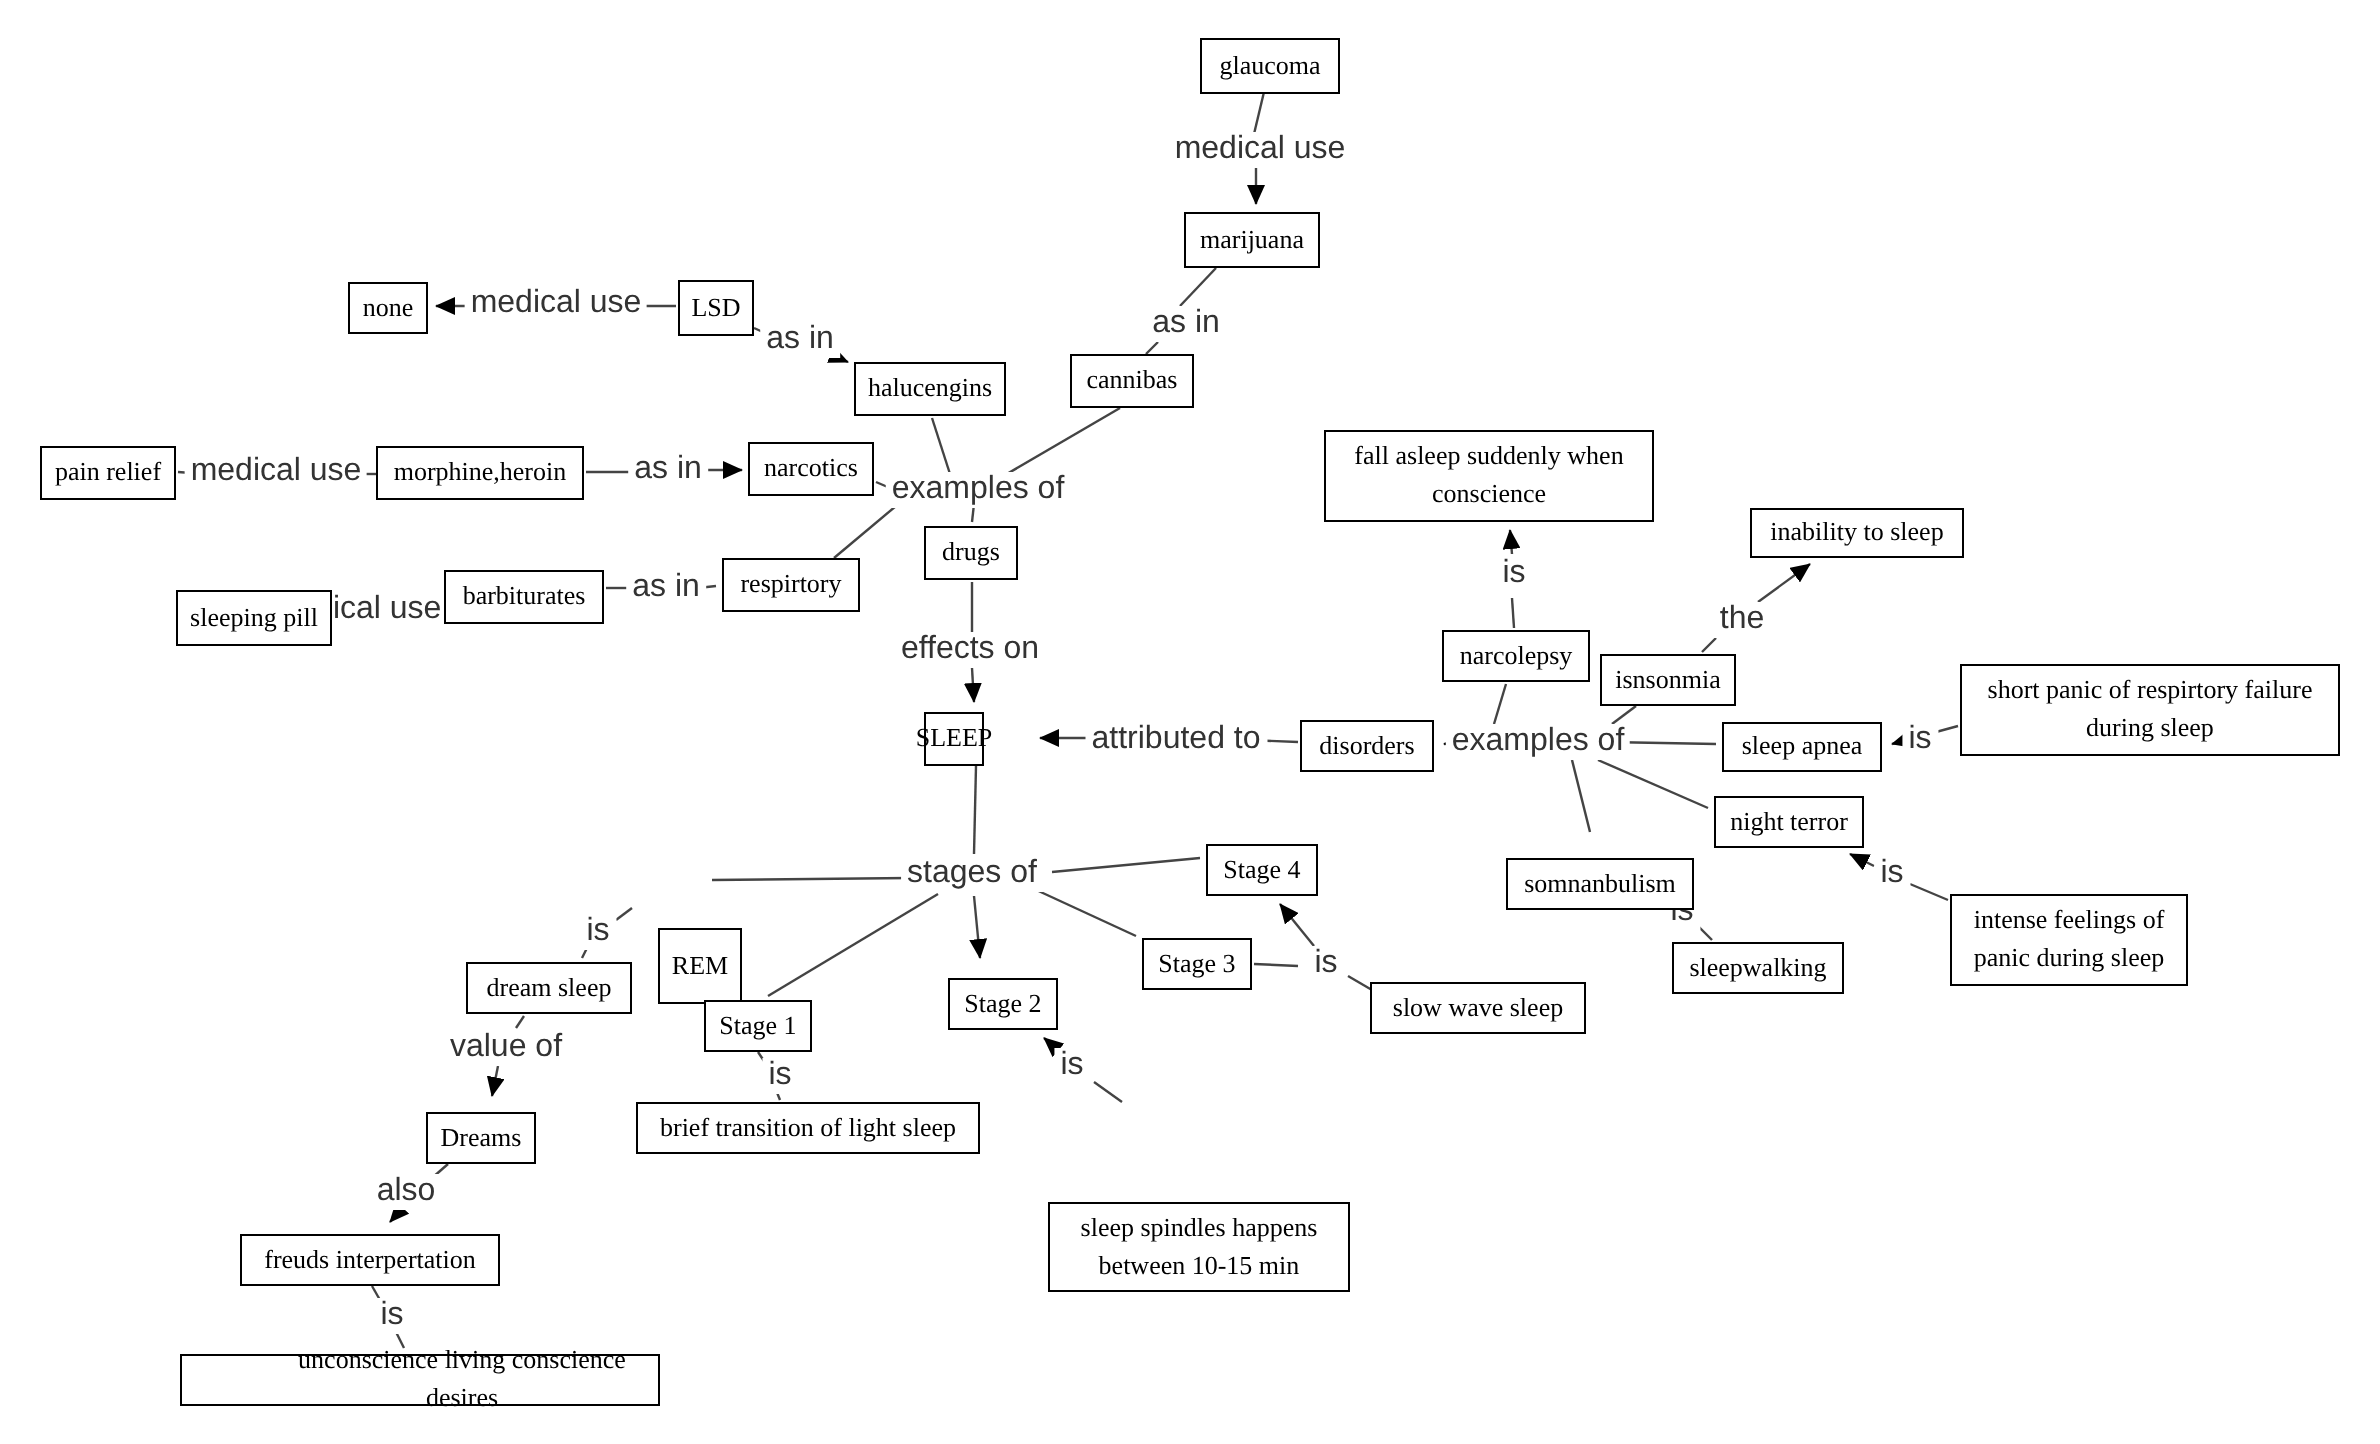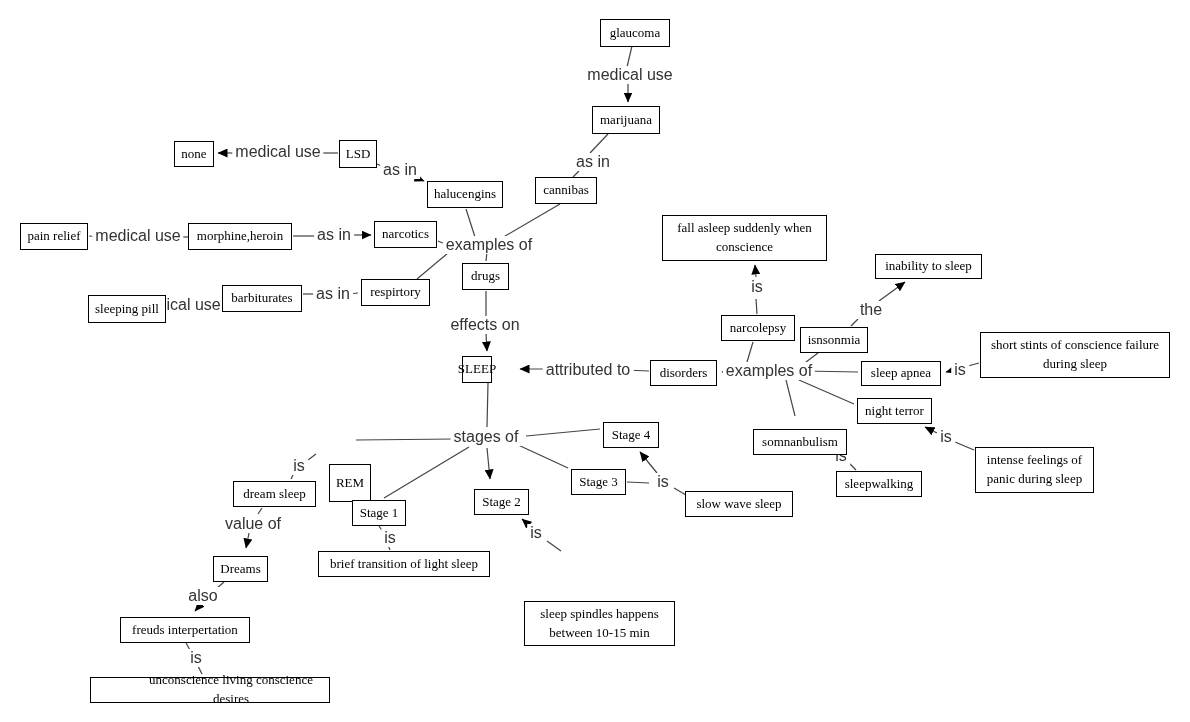--- a/index.html
+++ b/index.html
@@ -129,21 +129,21 @@
       <div class="node" style="left: 361px; top: 279px; width: 69px; height: 27px;">respirtory</div>
       <div class="node" style="left: 462px; top: 263px; width: 47px; height: 27px;">drugs</div>
       <div class="node" style="left: 462px; top: 356px; width: 30px; height: 27px;">SLEEP</div>
       <div class="node" style="left: 650px; top: 360px; width: 67px; height: 26px;">disorders</div>
       <div class="node" style="left: 662px; top: 215px; width: 165px; height: 46px;">fall asleep suddenly when
 conscience</div>
       <div class="node" style="left: 721px; top: 315px; width: 74px; height: 26px;">narcolepsy</div>
       <div class="node" style="left: 800px; top: 327px; width: 68px; height: 26px;">isnsonmia</div>
       <div class="node" style="left: 875px; top: 254px; width: 107px; height: 25px;">inability to sleep</div>
       <div class="node" style="left: 861px; top: 361px; width: 80px; height: 25px;">sleep apnea</div>
-      <div class="node" style="left: 980px; top: 332px; width: 190px; height: 46px;">short stints of conscience failure
+      <div class="node" style="left: 980px; top: 332px; width: 190px; height: 46px;">short panic of respirtory failure
 during sleep</div>
       <div class="node" style="left: 857px; top: 398px; width: 75px; height: 26px;">night terror</div>
       <div class="node" style="left: 753px; top: 418px; width: 94px; height: 26px; margin-top: 11px;">somnanbulism</div>
       <div class="node" style="left: 836px; top: 471px; width: 86px; height: 26px;">sleepwalking</div>
       <div class="node" style="left: 975px; top: 447px; width: 119px; height: 46px;">intense feelings of
 panic during sleep</div>
       <div class="node" style="left: 329px; top: 428px; width: 42px; height: 38px; margin-top: 36px;">REM</div>
       <div class="node" style="left: 233px; top: 481px; width: 83px; height: 26px;">dream sleep</div>
       <div class="node" style="left: 213px; top: 556px; width: 55px; height: 26px;">Dreams</div>
       <div class="node" style="left: 120px; top: 617px; width: 130px; height: 26px;">freuds interpertation</div>

